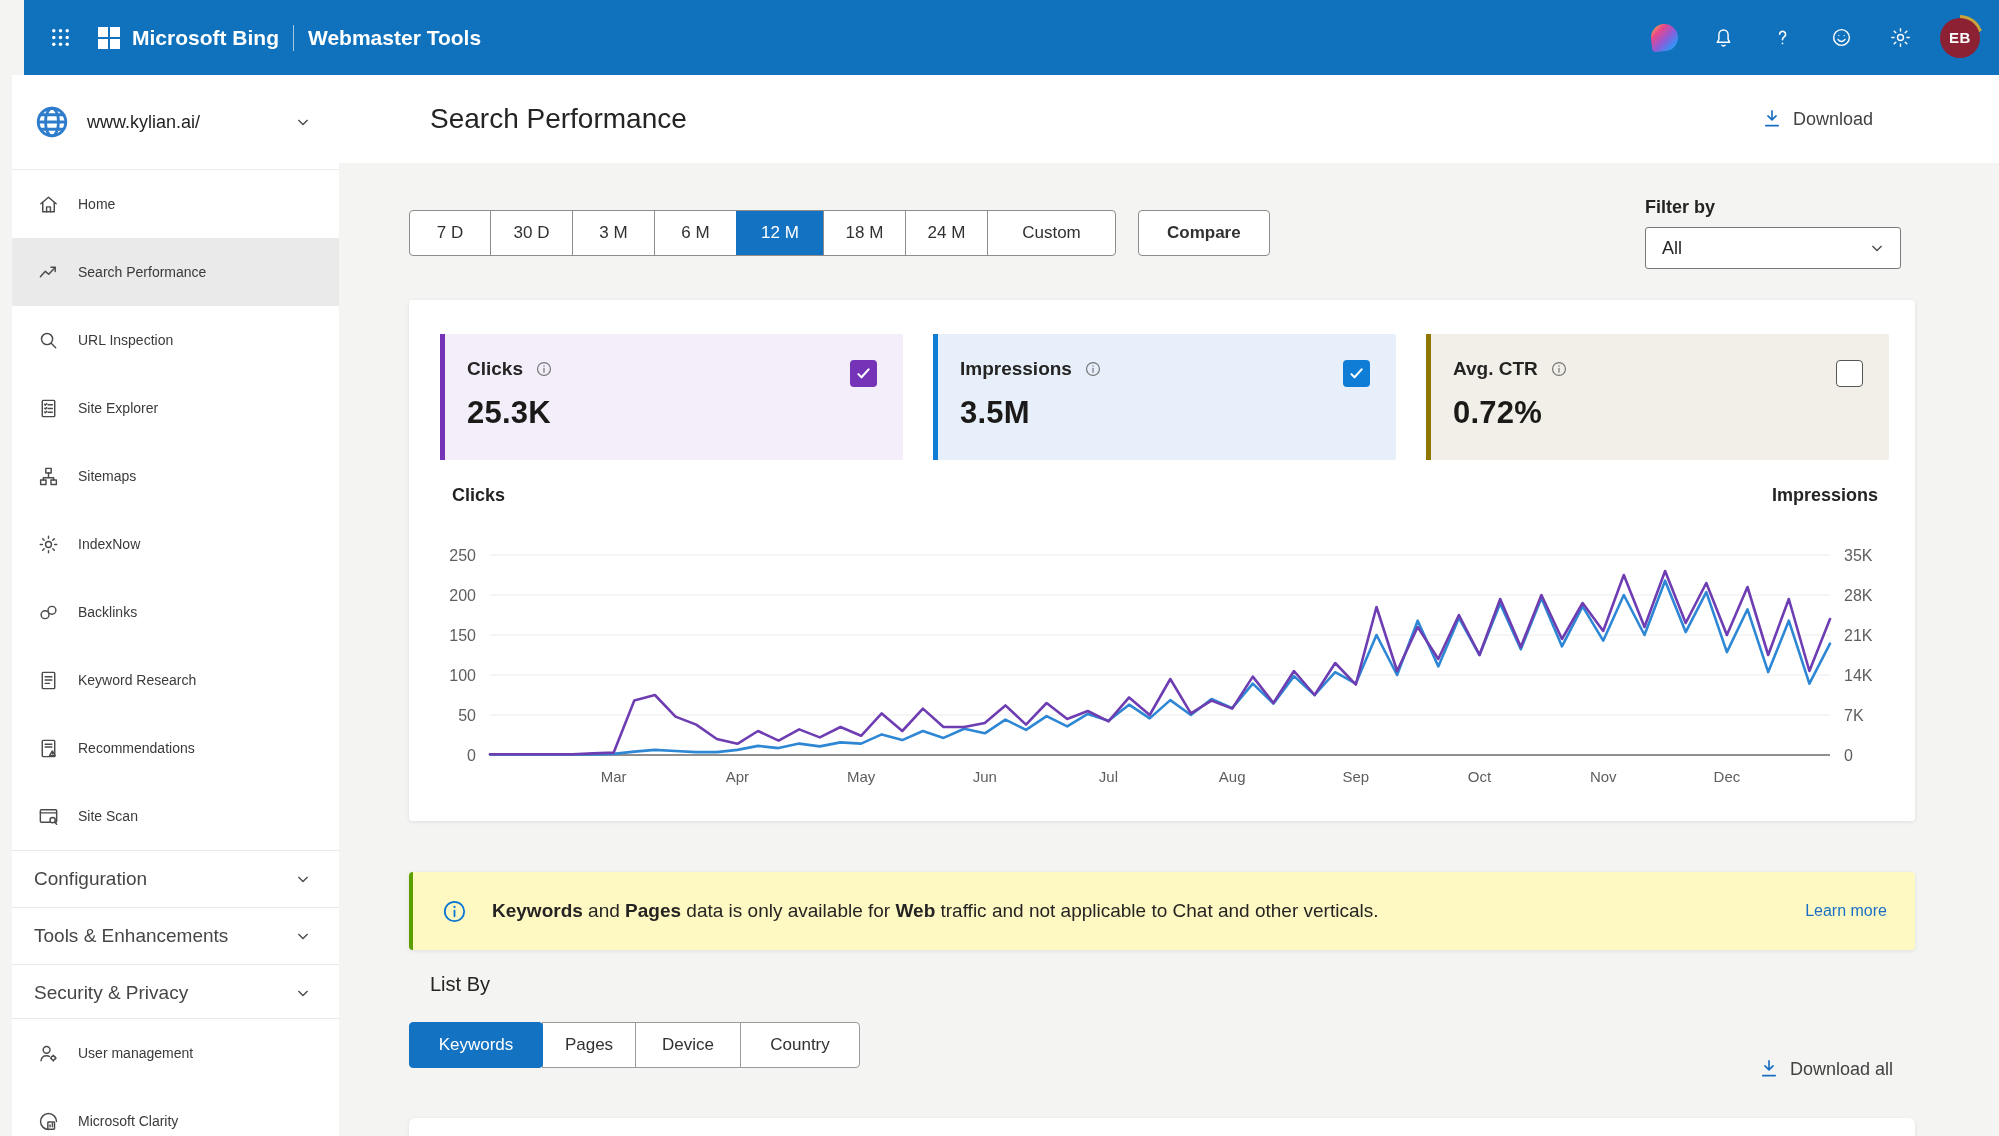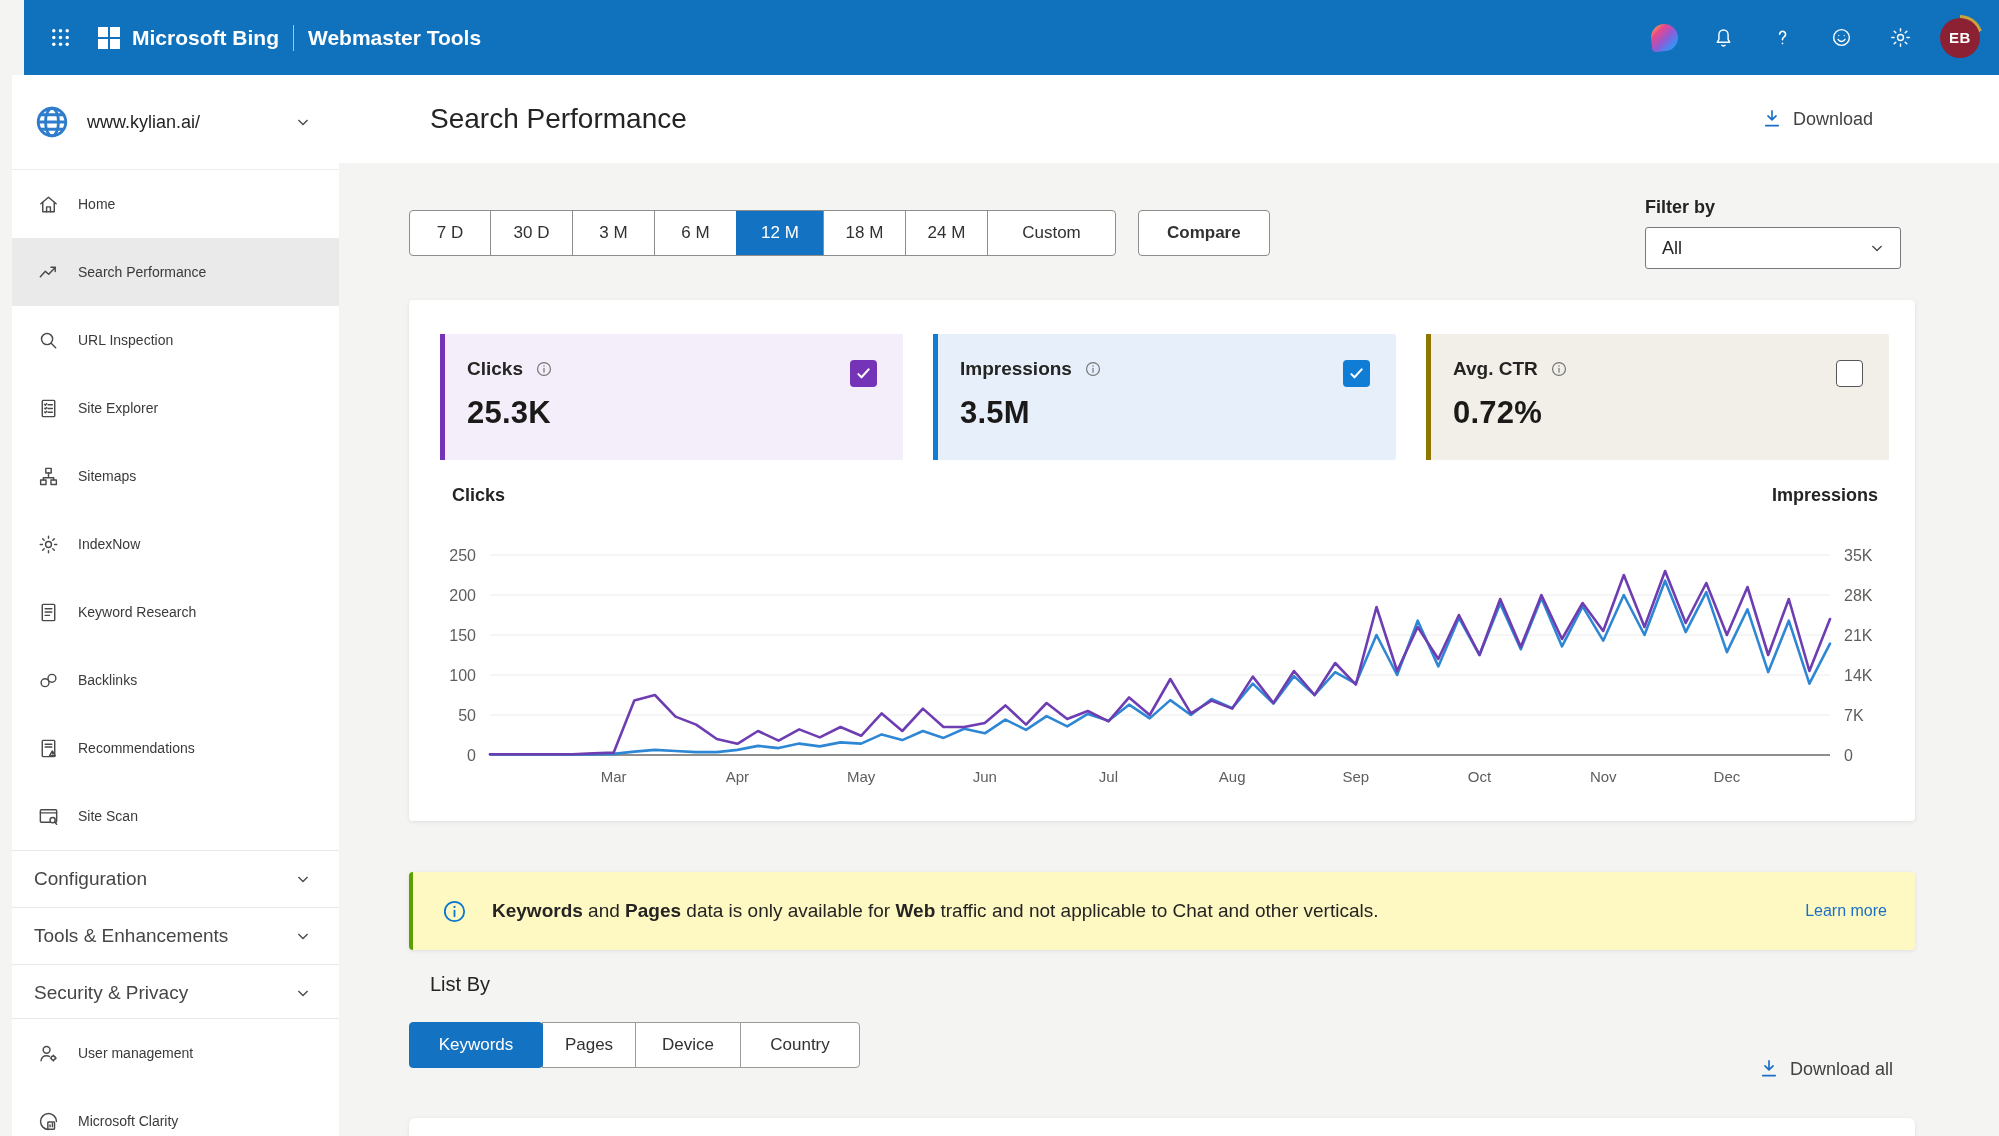--- a/index.html
+++ b/index.html
@@ -222,34 +222,34 @@
             <svg viewBox="0 0 24 24" fill="none" stroke="#4a4a4a" stroke-width="1.5" stroke-linecap="round" stroke-linejoin="round">
               <circle cx="12" cy="12" r="3.1"></circle>
               <path d="M12 3.4v2.2M12 18.4v2.2M3.4 12h2.2M18.4 12h2.2M5.9 5.9l1.6 1.6M16.5 16.5l1.6 1.6M18.1 5.9l-1.6 1.6M7.5 16.5l-1.6 1.6"></path>
             </svg>
           </span>
           <span class="nav-label">IndexNow</span>
         </div>
         <div class="nav-item">
           <span class="nicon">
             <svg viewBox="0 0 24 24" fill="none" stroke="#4a4a4a" stroke-width="1.5" stroke-linecap="round" stroke-linejoin="round">
+              <circle cx="8.4" cy="14.3" r="4.1"></circle>
+              <circle cx="15.6" cy="9.7" r="4.1"></circle>
+            </svg>
+          </span>
+          <span class="nav-label">Backlinks</span>
+        </div>
+        <div class="nav-item">
+          <span class="nicon">
+            <svg viewBox="0 0 24 24" fill="none" stroke="#4a4a4a" stroke-width="1.5" stroke-linecap="round" stroke-linejoin="round">
               <rect x="5.5" y="3.5" width="13" height="17" rx="1"></rect>
               <path d="M8.5 8h7M8.5 11.5h7M8.5 15h4.5"></path>
             </svg>
           </span>
           <span class="nav-label">Keyword Research</span>
-        </div>
-        <div class="nav-item">
-          <span class="nicon">
-            <svg viewBox="0 0 24 24" fill="none" stroke="#4a4a4a" stroke-width="1.5" stroke-linecap="round" stroke-linejoin="round">
-              <circle cx="8.4" cy="14.3" r="4.1"></circle>
-              <circle cx="15.6" cy="9.7" r="4.1"></circle>
-            </svg>
-          </span>
-          <span class="nav-label">Backlinks</span>
         </div>
         <div class="nav-item">
           <span class="nicon">
             <svg viewBox="0 0 24 24" fill="none" stroke="#4a4a4a" stroke-width="1.5" stroke-linecap="round" stroke-linejoin="round">
               <rect x="5.5" y="3.5" width="13" height="17" rx="1"></rect>
               <path d="M8.5 7.5h7M8.5 10.5h7"></path>
               <path d="M13 19.6l3-5 3 5z"></path>
               <path d="M16 16.4v1.3"></path>
             </svg>
           </span>

